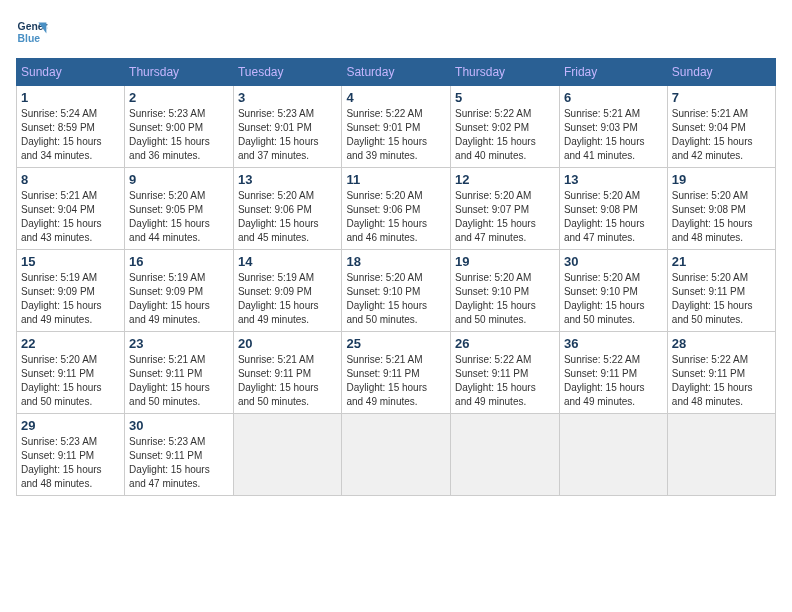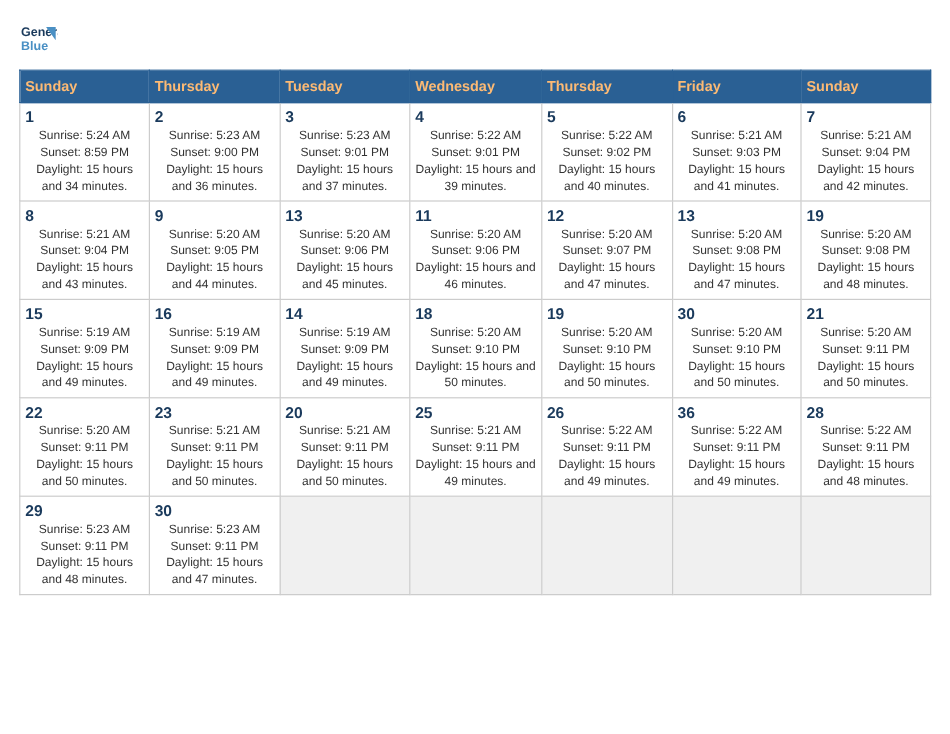--- a/index.html
+++ b/index.html
@@ -37,25 +37,25 @@
       font-size: 14px;
       color: #333;
     }
     .calendar {
       width: 100%;
       border-collapse: collapse;
       font-size: 10.5px;
     }
     .calendar th {
       background: #2a6094;
-      color: #fdba74;
+      color: #c4b5fd;
       padding: 6px 4px;
       text-align: left;
       font-size: 12px;
-      font-weight: bold;
+      font-weight: normal;
       border: 1px solid #2a6094;
     }
     .calendar td {
       border: 1px solid #ccc;
       vertical-align: top;
       padding: 4px;
       width: 113px;
       min-height: 80px;
     }
     .cell-empty {
@@ -65,21 +65,20 @@
       font-size: 13px;
       font-weight: bold;
       color: #1a3a5c;
       display: block;
       margin-bottom: 2px;
     }
     .cell-content {
       font-size: 10px;
       color: #333;
       line-height: 1.4;
-      text-align: center;
     }
   </style>
 </head>
 <body>
 
 <div class="header-area">
   <div class="logo">
     <svg class="logo-icon" viewBox="0 0 40 40">
       <text x="2" y="18" font-size="13" font-weight="bold" fill="#1a3a5c">General</text>
       <text x="2" y="32" font-size="13" font-weight="bold" fill="#4a90c4">Blue</text>
@@ -91,21 +90,21 @@
     <div class="subtitle"></div>
   </div>
 </div>
 
 <table class="calendar">
   <thead>
     <tr>
     <th>Sunday</th>
         <th>Thursday</th>
         <th>Tuesday</th>
-        <th>Wednesday</th>
+        <th>Saturday</th>
         <th>Thursday</th>
         <th>Friday</th>
         <th>Sunday</th>
       </tr>
   </thead>
   <tbody id="calendar-body">
   <tr>
         <td>
           <span class="day-num">1</span>
           <div class="cell-content">Sunrise: 5:24 AM<br>Sunset: 8:59 PM<br>Daylight: 15 hours and 34 minutes.</div>

